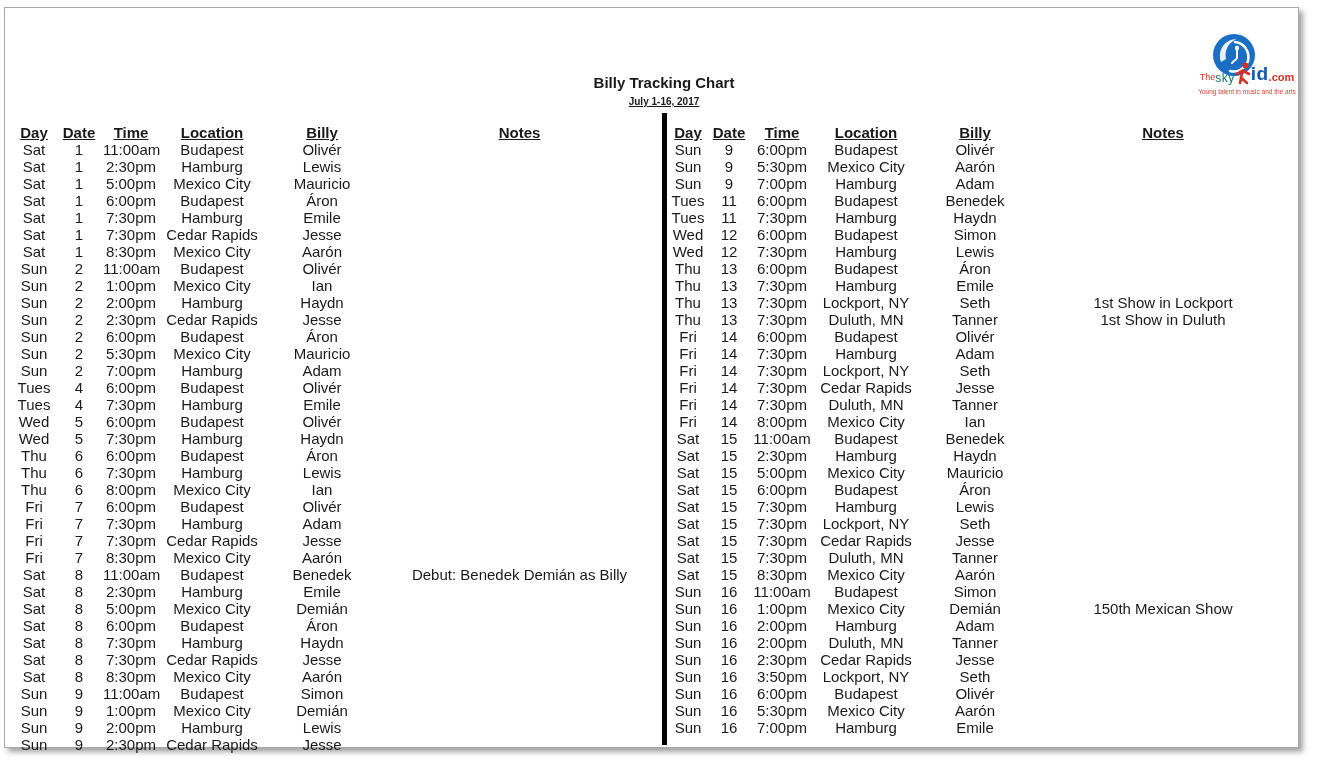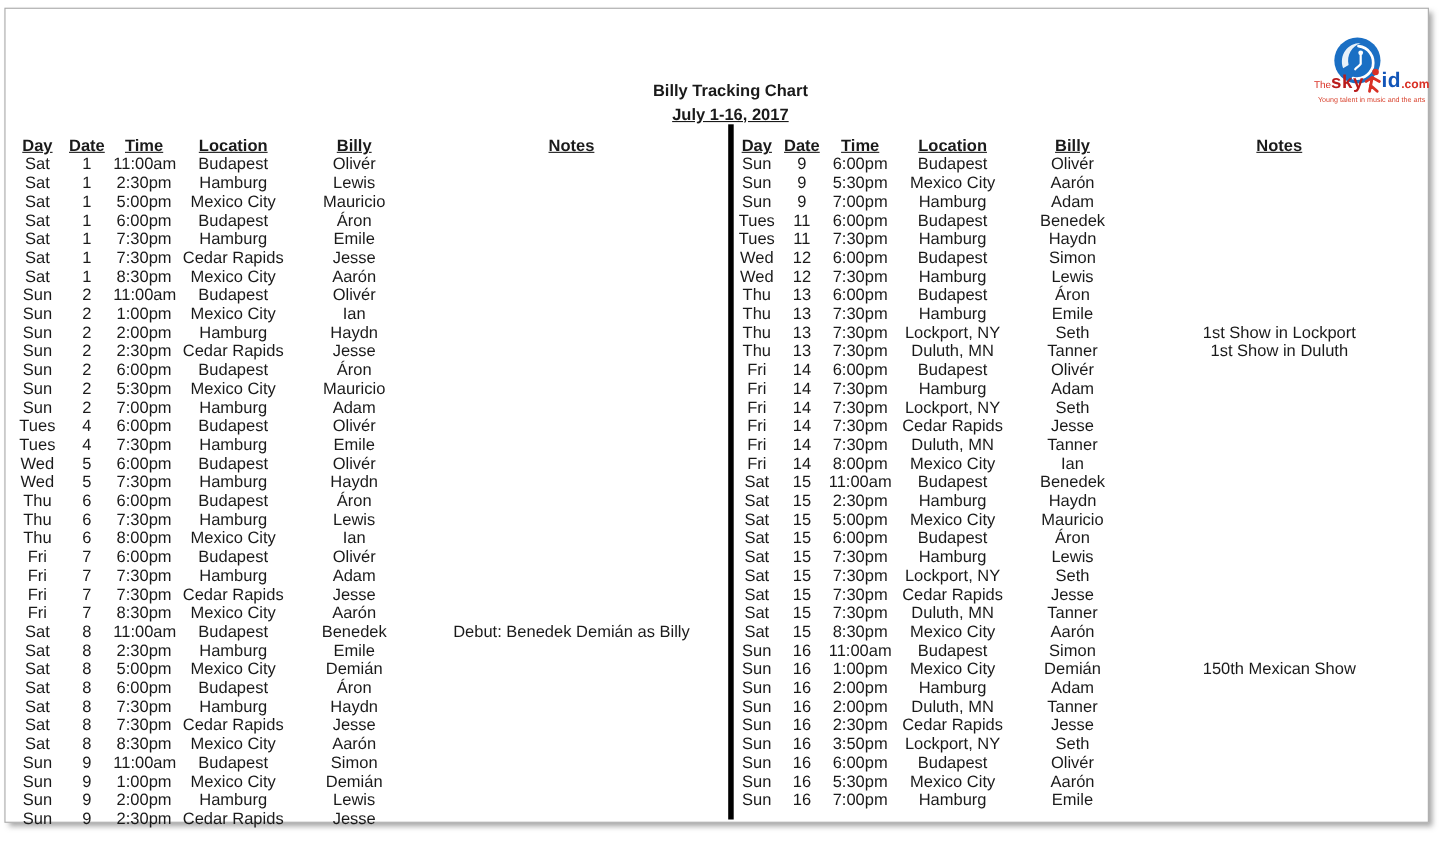--- a/index.html
+++ b/index.html
@@ -3,38 +3,38 @@
 <meta charset="utf-8">
 <style>
   html,body{margin:0;padding:0;background:#ffffff;}
   .stage{position:relative;width:1319px;height:769px;background:#ffffff;overflow:hidden;
          font-family:"Liberation Sans","DejaVu Sans",sans-serif;color:#1a1a1a;}
   .page{position:absolute;left:4px;top:7px;width:1293px;height:739px;background:#ffffff;
         border:1px solid #a8a8a8;box-shadow:4px 4px 5px rgba(90,90,90,0.55);}
   .title{position:absolute;left:659px;top:66px;transform:translateX(-50%);
          font-size:15px;font-weight:bold;white-space:nowrap;}
   .subtitle{position:absolute;left:659px;top:88px;transform:translateX(-50%);
-            font-size:15px;font-weight:bold;text-decoration:underline;white-space:nowrap;}
+            font-size:10px;font-weight:bold;text-decoration:underline;white-space:nowrap;}
   .divider{position:absolute;left:657px;top:105px;width:5px;height:632px;background:#000000;}
 
   .table{position:absolute;top:116px;font-size:15px;line-height:17px;}
   .table-left{left:8px;width:647px;}
   .table-right{left:664px;width:626px;}
   .row{display:grid;height:17px;white-space:nowrap;}
   .table-left .row{grid-template-columns:42px 48px 56px 106px 114px 281px;}
   .table-right .row{grid-template-columns:38px 44px 62px 106px 112px 264px;}
   .cell{text-align:center;overflow:visible;}
   .header .cell span{font-weight:bold;text-decoration:underline;}
 
   
   .logo{position:absolute;left:1184px;top:24px;width:116px;height:66px;}
   .logo .swirl{position:absolute;left:22px;top:0px;}
   .logo-line{position:absolute;left:0px;top:30px;width:116px;display:flex;align-items:flex-end;justify-content:center;}
   .logo-the{color:#d93025;font-size:9px;font-weight:normal;padding-bottom:3px;}
-  .logo-sky{color:#b91c1c;font-size:17px;font-weight:bold;letter-spacing:0.5px;}
+  .logo-sky{color:#0f766e;font-size:12px;font-weight:normal;letter-spacing:0.5px;}
   .logo-id{color:#1255b8;font-size:19px;font-weight:bold;letter-spacing:0.5px;}
   .logo-com{color:#d93025;font-size:11px;font-weight:bold;padding-bottom:2px;}
   .kid-figure{margin:0 -1px -1px -1px;}
   .logo-tagline{position:absolute;left:0px;top:56px;width:116px;text-align:center;
                 color:#d94430;font-size:6.5px;white-space:nowrap;}
 </style>
 </head>
 <body>
 
 <div class="stage">

